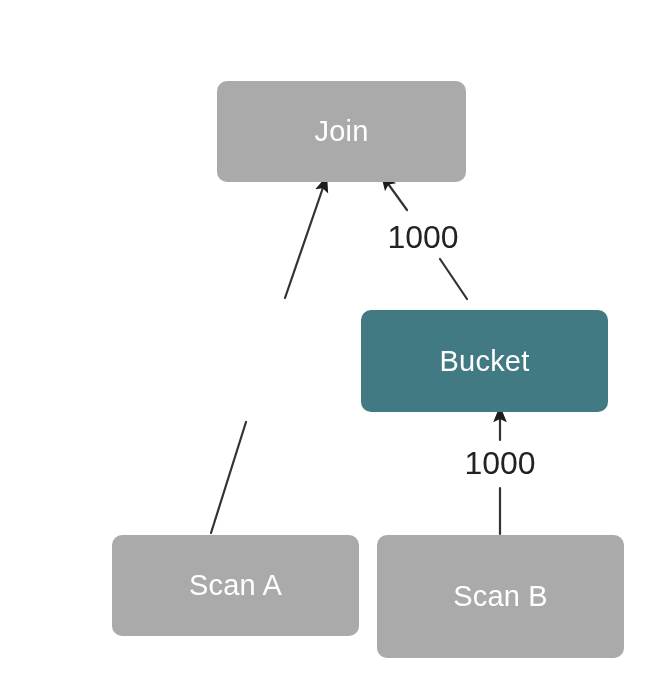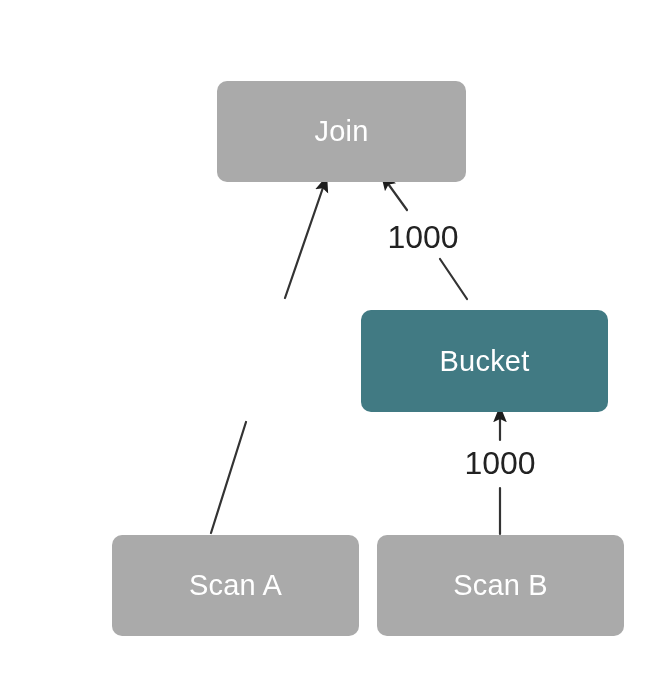--- a/index.html
+++ b/index.html
@@ -121,21 +121,21 @@
   </div>
 
   <div class="node" id="node-bucket" style="left: 361px; top: 301px; width: 247px; height: 102px; background: rgb(65, 122, 131); color: rgb(255, 255, 255); margin-top: 9px;">
     <span class="node-label">Bucket</span>
   </div>
 
   <div class="node" id="node-scan-a" style="left: 70px; top: 535px; width: 247px; height: 101px; background: rgb(170, 170, 170); color: rgb(255, 255, 255); margin-left: 42px;">
     <span class="node-label">Scan A</span>
   </div>
 
-  <div class="node" id="node-scan-b" style="left: 377px; top: 535px; width: 247px; height: 101px; background: rgb(170, 170, 170); color: rgb(255, 255, 255);">
+  <div class="node" id="node-scan-b" style="left: 377px; top: 535px; width: 247px; height: 123px; background: rgb(170, 170, 170); color: rgb(255, 255, 255);">
     <span class="node-label">Scan B</span>
   </div>
 
 
   <div class="edge-label" id="edge-label-bucket-join" style="left: 423px; top: 237px;">1000</div>
 
   <div class="edge-label" id="edge-label-scan-b-bucket" style="left: 500px; top: 463px;">1000</div>
 
 </div>
 

